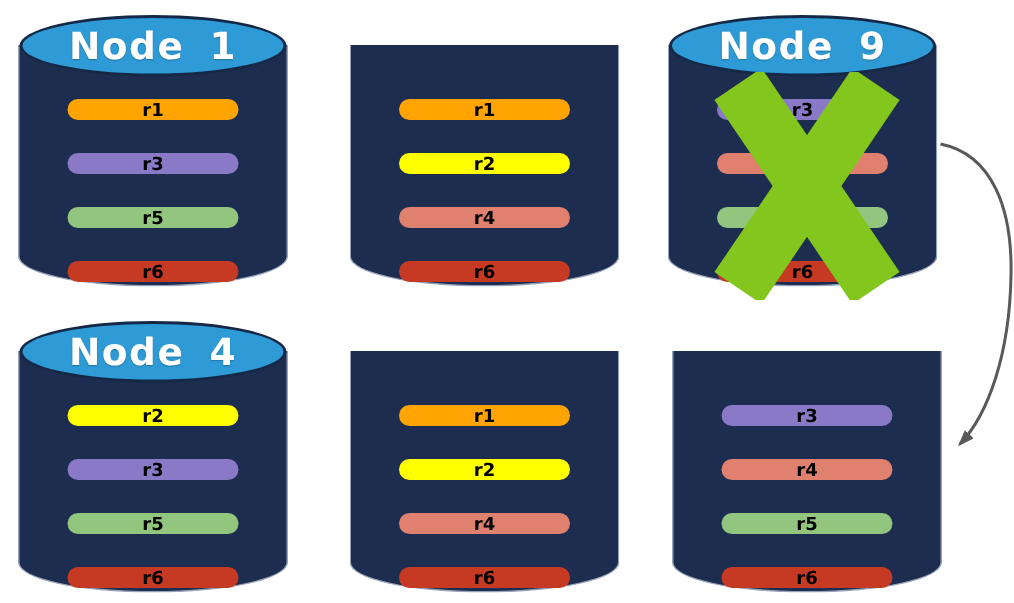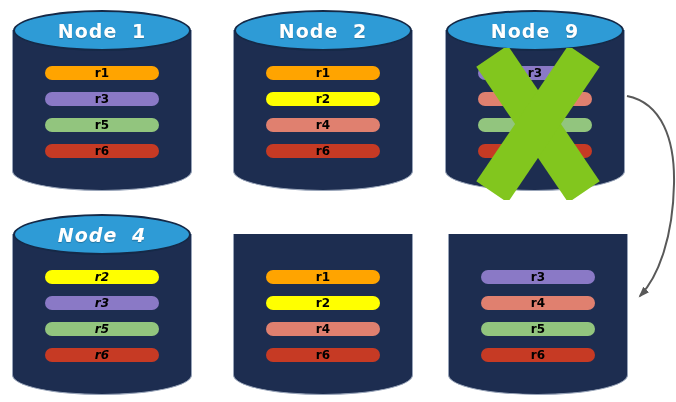--- a/index.html
+++ b/index.html
@@ -22,27 +22,27 @@
     position:absolute; top:2px; left:1px; right:1px; height:41px;
     background: var(--cylinder_top);
     border:2px solid var(--cylinder_rim);
     border-radius:50%;
     box-sizing:border-box;
     display:flex; align-items:center; justify-content:center;
     z-index:2;
   }
   .cyl-title {
     color: var(--title_text);
-    font-size:19px; font-weight:bold;
+    font-size:25px; font-weight:bold;
     letter-spacing:1px; word-spacing:7px;
     text-shadow: 0 1px 1px rgba(0,0,0,0.25);
   }
   .bars { position:absolute; top:58px; left:33px; width:114px; z-index:3; }
   .bar {
-    height:14px; margin-bottom:12px;
+    height:14px; margin-bottom:22px;
     border-radius:7px;
     display:flex; align-items:center; justify-content:center;
   }
   .bar span {
     color: var(--replica_text);
     font-size:12px; font-weight:bold; line-height:14px;
   }
   .fail-x {
     position:absolute; left:31px; top:40px; width:124px; height:152px;
     z-index:5; pointer-events:none;
@@ -76,23 +76,20 @@
           <span>r5</span>
         </div>
       <div class="bar" style="background: rgb(198, 58, 36);">
           <span>r6</span>
         </div>
     </div>
   </div>
 
   <div class="cylinder" style="left:233px; top:8px;">
     <div class="cyl-body"></div>
-    <div class="cyl-top">
-      <span class="cyl-title">Node 2</span>
-    </div>
     <div class="bars">
       <div class="bar" style="background: rgb(255, 164, 0);">
           <span>r1</span>
         </div>
       <div class="bar" style="background: rgb(255, 255, 0);">
           <span>r2</span>
         </div>
       <div class="bar" style="background: rgb(224, 128, 111);">
           <span>r4</span>
         </div>
@@ -120,21 +117,21 @@
       <div class="bar" style="background: rgb(198, 58, 36);">
           <span>r6</span>
         </div>
     </div>
     <svg class="fail-x" viewBox="0 0 124 152">
       <line x1="16" y1="8" x2="108" y2="144"></line>
       <line x1="108" y1="8" x2="16" y2="144"></line>
     </svg>
   </div>
 
-  <div class="cylinder" style="left:12px; top:212px;font-style:italic;">
+  <div class="cylinder" style="left:12px; top:212px;">
     <div class="cyl-body"></div>
     <div class="cyl-top">
       <span class="cyl-title">Node 4</span>
     </div>
     <div class="bars">
       <div class="bar" style="background: rgb(255, 255, 0);">
           <span>r2</span>
         </div>
       <div class="bar" style="background: rgb(138, 121, 198);">
           <span>r3</span>

